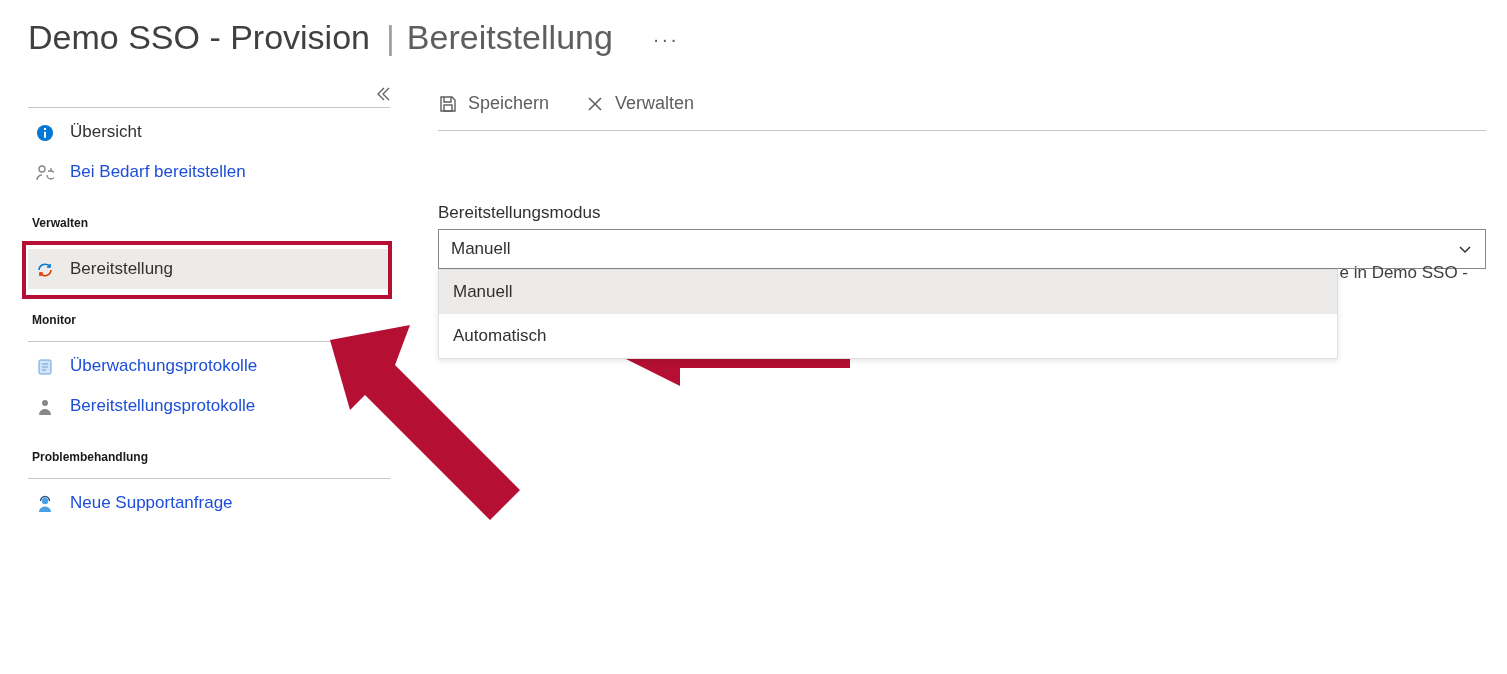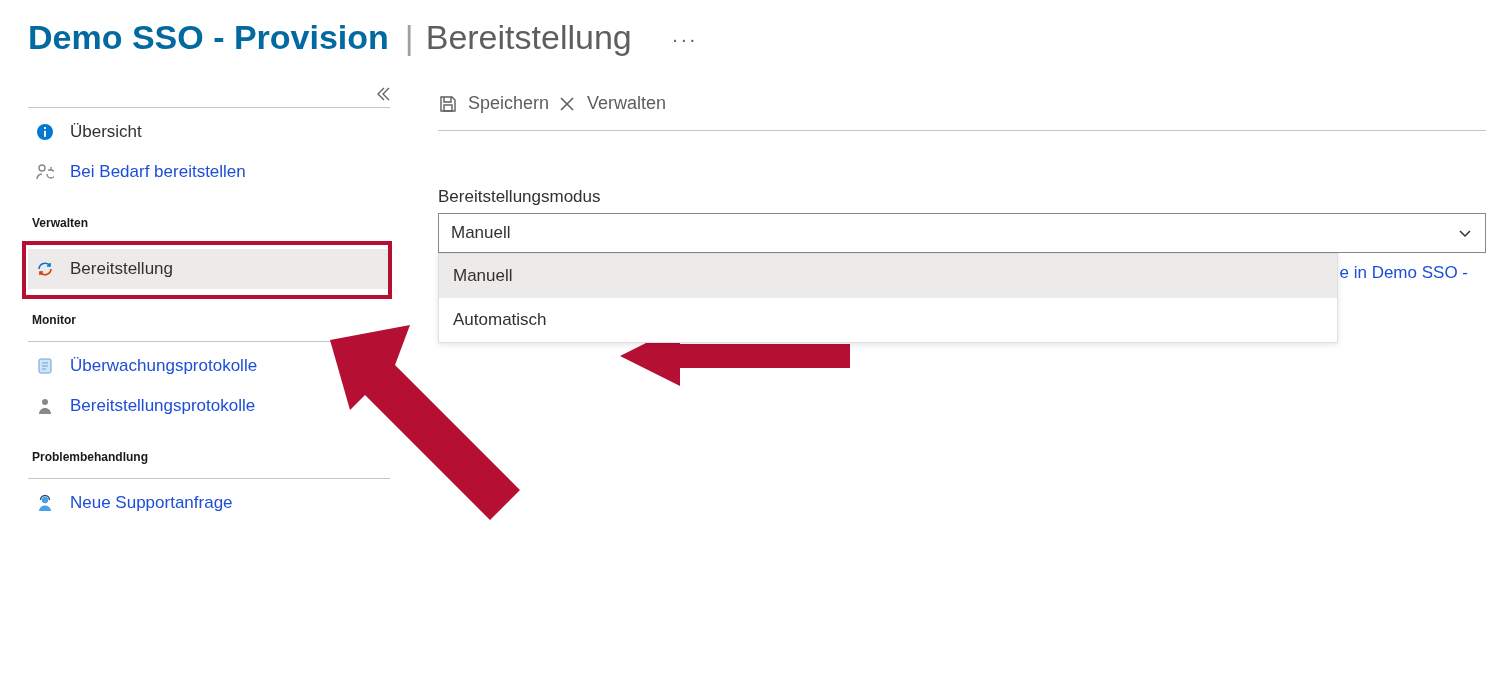--- a/index.html
+++ b/index.html
@@ -15,22 +15,22 @@
 
   
   .title-bar {
     padding: 18px 28px 6px 28px;
     display: flex;
     align-items: baseline;
     gap: 6px;
   }
   .title-bold {
     font-size: 34px;
-    font-weight: 700;
-    color: #0369a1;
+    font-weight: 400;
+    color: #404040;
   }
   .title-regular {
     font-size: 34px;
     font-weight: 400;
     color: #605e5c;
   }
   .title-sep {
     font-size: 34px;
     font-weight: 300;
     color: #a19f9d;
@@ -69,21 +69,21 @@
     right: -2px;
     top: -22px;
     font-size: 18px;
     color: #605e5c;
     cursor: pointer;
     font-family: inherit;
   }
 
   .nav-item {
     display: flex;
-    align-items: center;
+    align-items: flex-end;
     gap: 14px;
     padding: 10px 12px 10px 6px;
     font-size: 17px;
     color: #323130;
     cursor: pointer;
   }
   .nav-item.muted { color: #1d4ed8; }
   .nav-item .icon {
     width: 22px;
     display: inline-flex;
@@ -116,38 +116,38 @@
 
   
   .main {
     flex: 1;
     padding-left: 48px;
     position: relative;
   }
   .toolbar {
     display: flex;
     align-items: center;
-    gap: 8px;
+    gap: 36px;
     padding-bottom: 16px;
     border-bottom: 1px solid #c8c6c4;
   }
   .tool-btn {
     display: inline-flex;
     align-items: center;
     gap: 10px;
     color: #605e5c;
     font-size: 18px;
     cursor: pointer;
   }
   .tool-btn svg { stroke: #605e5c; }
 
   .field-label {
     font-size: 17px;
     color: #323130;
-    margin-top: 56px;
+    margin-top: 72px;
     margin-bottom: 6px;
   }
 
   .select-box {
     width: 1048px;
     border: 1px solid #8a8886;
     height: 40px;
     display: flex;
     align-items: center;
     justify-content: space-between;
@@ -171,21 +171,21 @@
     color: #323130;
     cursor: pointer;
   }
   .option.hovered { background: #edebe9; }
 
   .behind-text {
     position: absolute;
     right: 18px;
     top: 170px;
     font-size: 17px;
-    color: #1d4ed8;
+    color: #404040;
     z-index: 1;
     white-space: nowrap;
   }
 
   
   .overlay-svg {
     position: absolute;
     left: 0; top: 0;
     pointer-events: none;
   }

